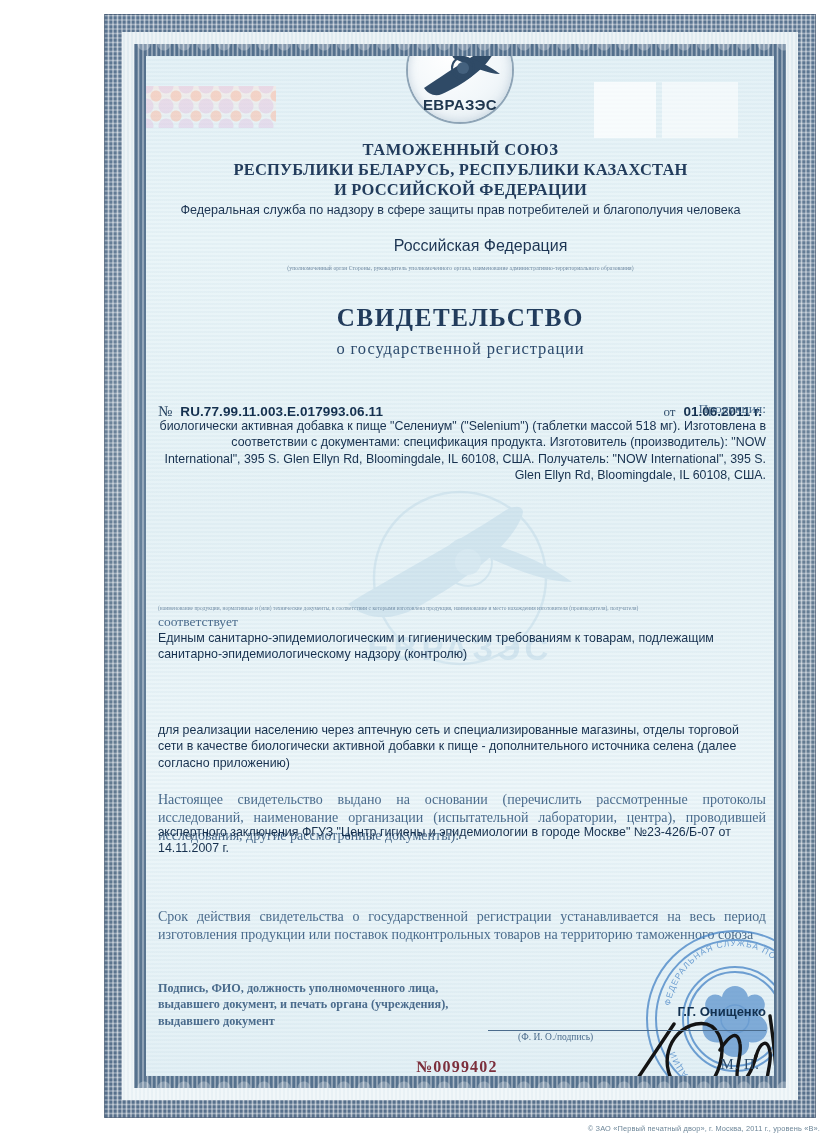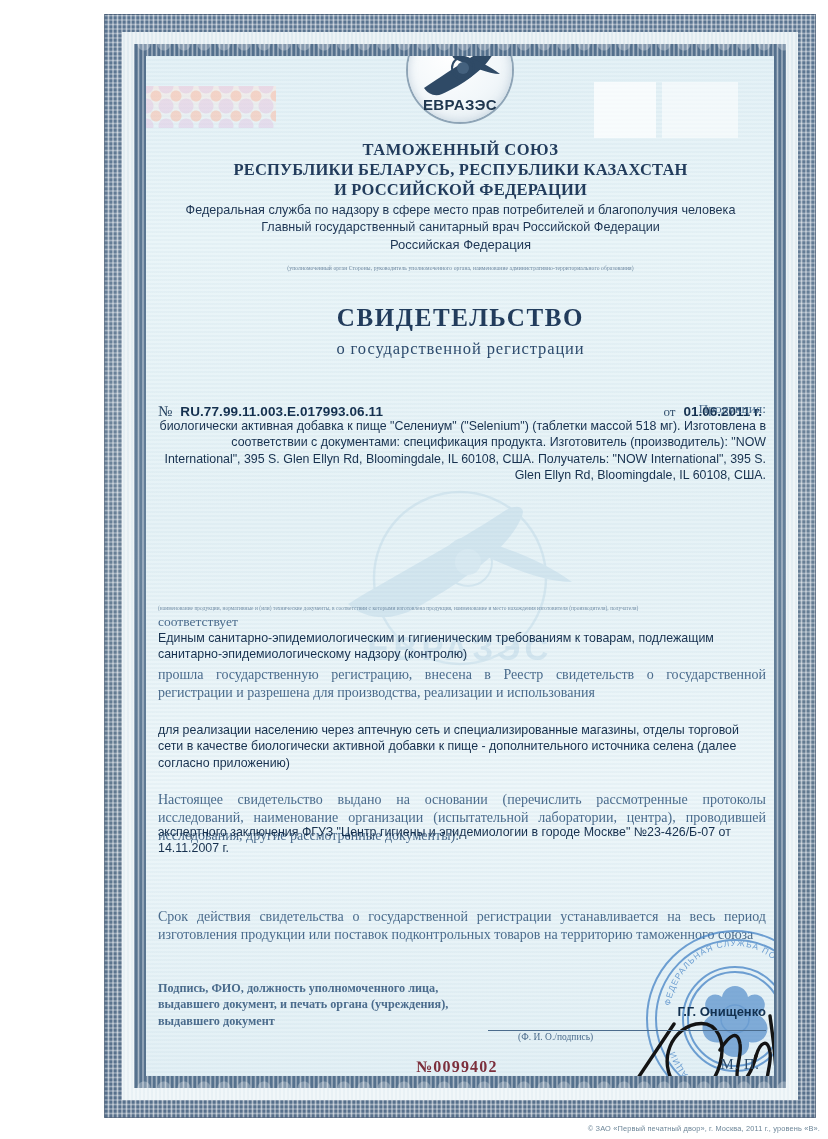--- a/index.html
+++ b/index.html
@@ -123,21 +123,21 @@
     color: #223c5c;
   }
   .t-sans { font-family: "Liberation Sans", sans-serif; color: #1d3553; }
 
   #heading-union  { top: 84px; font-size: 16.5px; letter-spacing: .5px; }
   #heading-republics { top: 104px; font-size: 16.5px; letter-spacing: .2px; }
   #heading-federation { top: 124px; font-size: 16.5px; letter-spacing: .2px; }
 
   #agency-line-1 { top: 147px; font-size: 12.6px; }
   #agency-line-2 { top: 164px; font-size: 12.6px; }
-  #agency-line-3 { top: 181px; font-size: 13px; }
+  #agency-line-3 { top: 181px; font-size: 16px; padding-left: 20px; }
 
   #form-caption-authority {
     top: 209px; font-size: 5.6px; color: #6d87a0;
     font-family: "Liberation Serif", serif; letter-spacing: .1px;
   }
 
   #doc-title { top: 248px; font-size: 25px; letter-spacing: 1.6px; }
   #doc-subtitle {
     top: 283px; font-size: 16.5px; letter-spacing: .9px;
     font-family: "Liberation Serif", serif; color: #2c4a6c;
@@ -306,22 +306,21 @@
         <circle cx="55" cy="50" r="11" fill="none" stroke="#2f4a66" stroke-width="2"></circle>
         <circle cx="55" cy="50" r="6" fill="#44617e"></circle>
         <text x="52" y="92" text-anchor="middle" font-family="Liberation Sans, sans-serif" font-size="15" font-weight="bold" letter-spacing="0.4" fill="#20374f">ЕВРАЗЭС</text>
       </svg>
     </div>
 
     <div class="title-block t-serif-bold" id="heading-union">ТАМОЖЕННЫЙ СОЮЗ</div>
     <div class="title-block t-serif-bold" id="heading-republics">РЕСПУБЛИКИ БЕЛАРУСЬ, РЕСПУБЛИКИ КАЗАХСТАН</div>
     <div class="title-block t-serif-bold" id="heading-federation">И РОССИЙСКОЙ ФЕДЕРАЦИИ</div>
 
-    <div class="title-block t-sans" id="agency-line-1">Федеральная служба по надзору в сфере место прав потребителей и благополучия человека</div>
-    <div class="title-block t-sans" id="agency-line-2">Главный государственный санитарный врач Российской Федерации</div>
+    <div class="title-block t-sans" id="agency-line-1">Федеральная служба по надзору в сфере защиты прав потребителей и благополучия человека</div>
     <div class="title-block t-sans" id="agency-line-3">Российская Федерация</div>
 
     <div class="title-block" id="form-caption-authority">(уполномоченный орган Стороны, руководитель уполномоченного органа, наименование административно-территориального образования)</div>
 
     <div class="title-block t-serif-bold" id="doc-title">СВИДЕТЕЛЬСТВО</div>
     <div class="title-block" id="doc-subtitle">о государственной регистрации</div>
 
     <div id="number-row">
       <span class="num-sign">№</span>
       <span id="certificate-number">RU.77.99.11.003.E.017993.06.11</span>
@@ -336,21 +335,20 @@
       <div class="filled-sans">биологически активная добавка к пище "Селениум" ("Selenium") (таблетки массой 518 мг). Изготовлена в соответствии с документами: спецификация продукта. Изготовитель (производитель): "NOW International", 395 S. Glen Ellyn Rd, Bloomingdale, IL 60108, США.  Получатель: "NOW International", 395 S. Glen Ellyn Rd, Bloomingdale, IL 60108, США.</div>
     </div>
 
     <div class="micro-caption" id="form-caption-product">(наименование продукции, нормативные и (или) технические документы, в соответствии с которыми изготовлена продукция, наименование и место нахождения изготовителя (производителя), получателя)</div>
 
     <div class="body-area" id="compliance-block">
       <div class="label-serif">соответствует</div>
       <div class="filled-sans">Единым санитарно-эпидемиологическим и гигиеническим требованиям к товарам, подлежащим санитарно-эпидемиологическому надзору (контролю)</div>
     </div>
 
-    <div class="body-area justified-serif" id="registration-block">прошла государственную регистрацию, внесена в Реестр свидетельств о государственной регистрации и разрешена для производства, реализации и использования</div>
 
     <div class="body-area filled-sans" id="permitted-use">для реализации населению через аптечную сеть и специализированные магазины, отделы торговой сети в качестве биологически активной добавки к пище - дополнительного источника селена (далее согласно приложению)</div>
 
     <div class="body-area justified-serif" id="basis-label">Настоящее свидетельство выдано на основании (перечислить рассмотренные протоколы исследований, наименование организации (испытательной лаборатории, центра), проводившей исследования, другие рассмотренные документы):</div>
 
     <div class="body-area filled-sans" id="basis-value">экспертного заключения ФГУЗ "Центр гигиены и эпидемиологии в городе Москве" №23-426/Б-07 от 14.11.2007 г.</div>
 
     <div class="body-area" id="validity-block">
       <div id="validity-line-1" class="justified-serif">Срок действия свидетельства о государственной регистрации устанавливается на весь период изготовления продукции или поставок подконтрольных товаров на территорию таможенного союза</div>
     </div>

